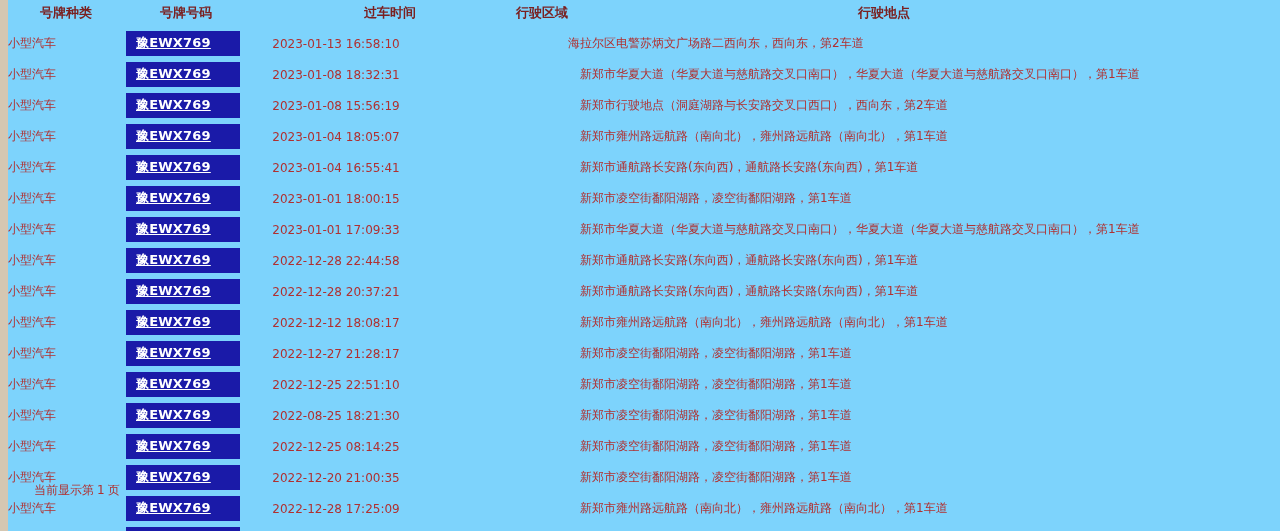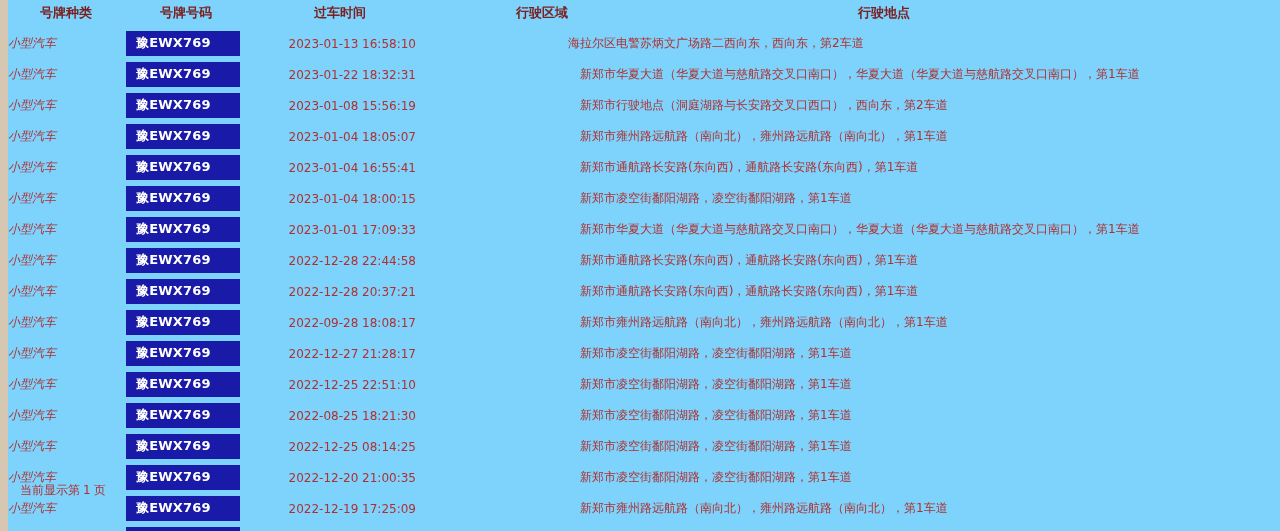--- a/index.html
+++ b/index.html
@@ -45,70 +45,70 @@
   col.c-type    { width: 118px; }
   col.c-plate   { width: 130px; }
   col.c-time    { width: 160px; }
   col.c-region  { width: 200px; }
   col.c-place   { width: 672px; }
 
   td.type {
     text-align: left;
     padding-left: 14px;
     color: #c03b2b;
-    font-style: italic;
   }
   td.plate-cell {
     text-align: left;
     padding-left: 0;
   }
   .plate-badge {
     display: block;
     background: #1a1aa8;
     color: #ffffff;
     font-size: 13px;
     font-weight: bold;
     padding: 3px 0 4px 0;
     text-align: left;
     text-indent: 10px;
     letter-spacing: 0.2px;
     width: 114px;
     margin-left: 0px;
+    text-decoration: underline;
   }
   td.time {
-    text-align: right;
+    text-align: center;
     padding-left: 4px;
     color: #b03030;
   }
   td.region {
     text-align: right;
     padding-left: 8px;
     color: #b03030;
   }
   td.place {
     text-align: left;
     padding-left: 10px;
     color: #b03030;
     overflow: hidden;
     text-overflow: clip;
   }
   .footer {
     position: absolute;
-    left: 12px;
+    left: 26px;
     bottom: 32px;
     font-size: 12px;
     color: #b03030;
   }
   .footer .pagenum {
     display: inline-block;
     padding: 0 3px;
   }
   .hdr-row th.h-type   { text-align: left; padding-left: 32px; }
   .hdr-row th.h-plate  { text-align: left; padding-left: 34px; }
-  .hdr-row th.h-time   { text-align: left; padding-left: 58px; }
+  .hdr-row th.h-time   { text-align: right; padding-left: 58px; }
   .hdr-row th.h-region { text-align: left; padding-left: 100px; }
   .hdr-row th.h-place  { text-align: left; padding-left: 242px; }
 </style>
 </head>
 <body>
 
 <div class="page">
   <table class="records">
     <colgroup>
       <col class="c-type">
@@ -134,21 +134,21 @@
           </td>
           <td class="time">2023-01-13 16:58:10</td>
           <td class="region">海拉尔区</td>
           <td class="place">电警苏炳文广场路二西向东，西向东，第2车道</td>
         </tr>
         <tr>
           <td class="type">小型汽车</td>
           <td class="plate-cell">
             <span class="plate-badge">豫EWX769</span>
           </td>
-          <td class="time">2023-01-22 18:32:31</td>
+          <td class="time">2023-01-08 18:32:31</td>
           <td class="region">新郑市</td>
           <td class="place">华夏大道（华夏大道与慈航路交叉口南口），华夏大道（华夏大道与慈航路交叉口南口），第1车道</td>
         </tr>
         <tr>
           <td class="type">小型汽车</td>
           <td class="plate-cell">
             <span class="plate-badge">豫EWX769</span>
           </td>
           <td class="time">2023-01-08 15:56:19</td>
           <td class="region">新郑市</td>
@@ -170,21 +170,21 @@
           </td>
           <td class="time">2023-01-04 16:55:41</td>
           <td class="region">新郑市</td>
           <td class="place">通航路长安路(东向西)，通航路长安路(东向西)，第1车道</td>
         </tr>
         <tr>
           <td class="type">小型汽车</td>
           <td class="plate-cell">
             <span class="plate-badge">豫EWX769</span>
           </td>
-          <td class="time">2023-01-04 18:00:15</td>
+          <td class="time">2023-01-01 18:00:15</td>
           <td class="region">新郑市</td>
           <td class="place">凌空街鄱阳湖路，凌空街鄱阳湖路，第1车道</td>
         </tr>
         <tr>
           <td class="type">小型汽车</td>
           <td class="plate-cell">
             <span class="plate-badge">豫EWX769</span>
           </td>
           <td class="time">2023-01-01 17:09:33</td>
           <td class="region">新郑市</td>
@@ -206,21 +206,21 @@
           </td>
           <td class="time">2022-12-28 20:37:21</td>
           <td class="region">新郑市</td>
           <td class="place">通航路长安路(东向西)，通航路长安路(东向西)，第1车道</td>
         </tr>
         <tr>
           <td class="type">小型汽车</td>
           <td class="plate-cell">
             <span class="plate-badge">豫EWX769</span>
           </td>
-          <td class="time">2022-09-28 18:08:17</td>
+          <td class="time">2022-12-12 18:08:17</td>
           <td class="region">新郑市</td>
           <td class="place">雍州路远航路（南向北），雍州路远航路（南向北），第1车道</td>
         </tr>
         <tr>
           <td class="type">小型汽车</td>
           <td class="plate-cell">
             <span class="plate-badge">豫EWX769</span>
           </td>
           <td class="time">2022-12-27 21:28:17</td>
           <td class="region">新郑市</td>
@@ -260,21 +260,21 @@
           </td>
           <td class="time">2022-12-20 21:00:35</td>
           <td class="region">新郑市</td>
           <td class="place">凌空街鄱阳湖路，凌空街鄱阳湖路，第1车道</td>
         </tr>
         <tr>
           <td class="type">小型汽车</td>
           <td class="plate-cell">
             <span class="plate-badge">豫EWX769</span>
           </td>
-          <td class="time">2022-12-19 17:25:09</td>
+          <td class="time">2022-12-28 17:25:09</td>
           <td class="region">新郑市</td>
           <td class="place">雍州路远航路（南向北），雍州路远航路（南向北），第1车道</td>
         </tr>
         <tr>
           <td class="type">小型汽车</td>
           <td class="plate-cell">
             <span class="plate-badge">豫EWX769</span>
           </td>
           <td class="time">2022-12-19 13:43:28</td>
           <td class="region">新郑市</td>

